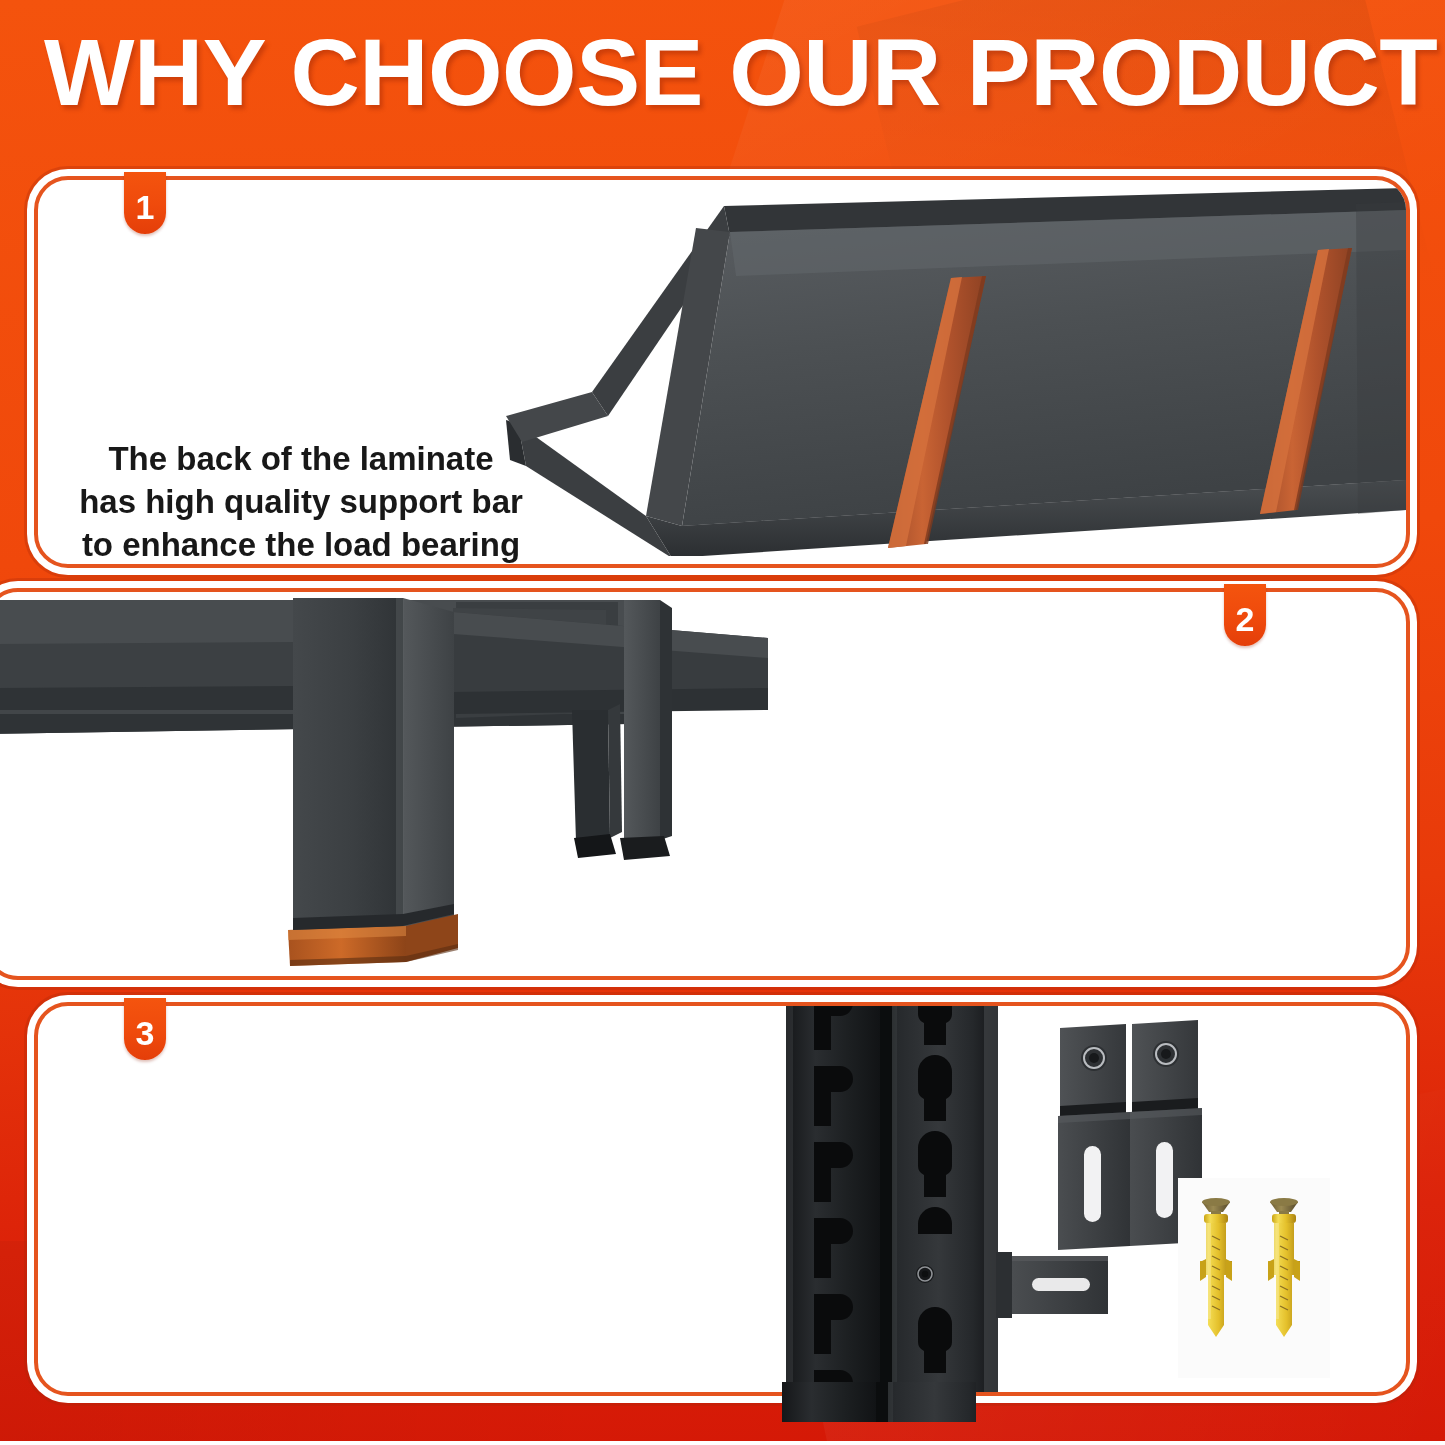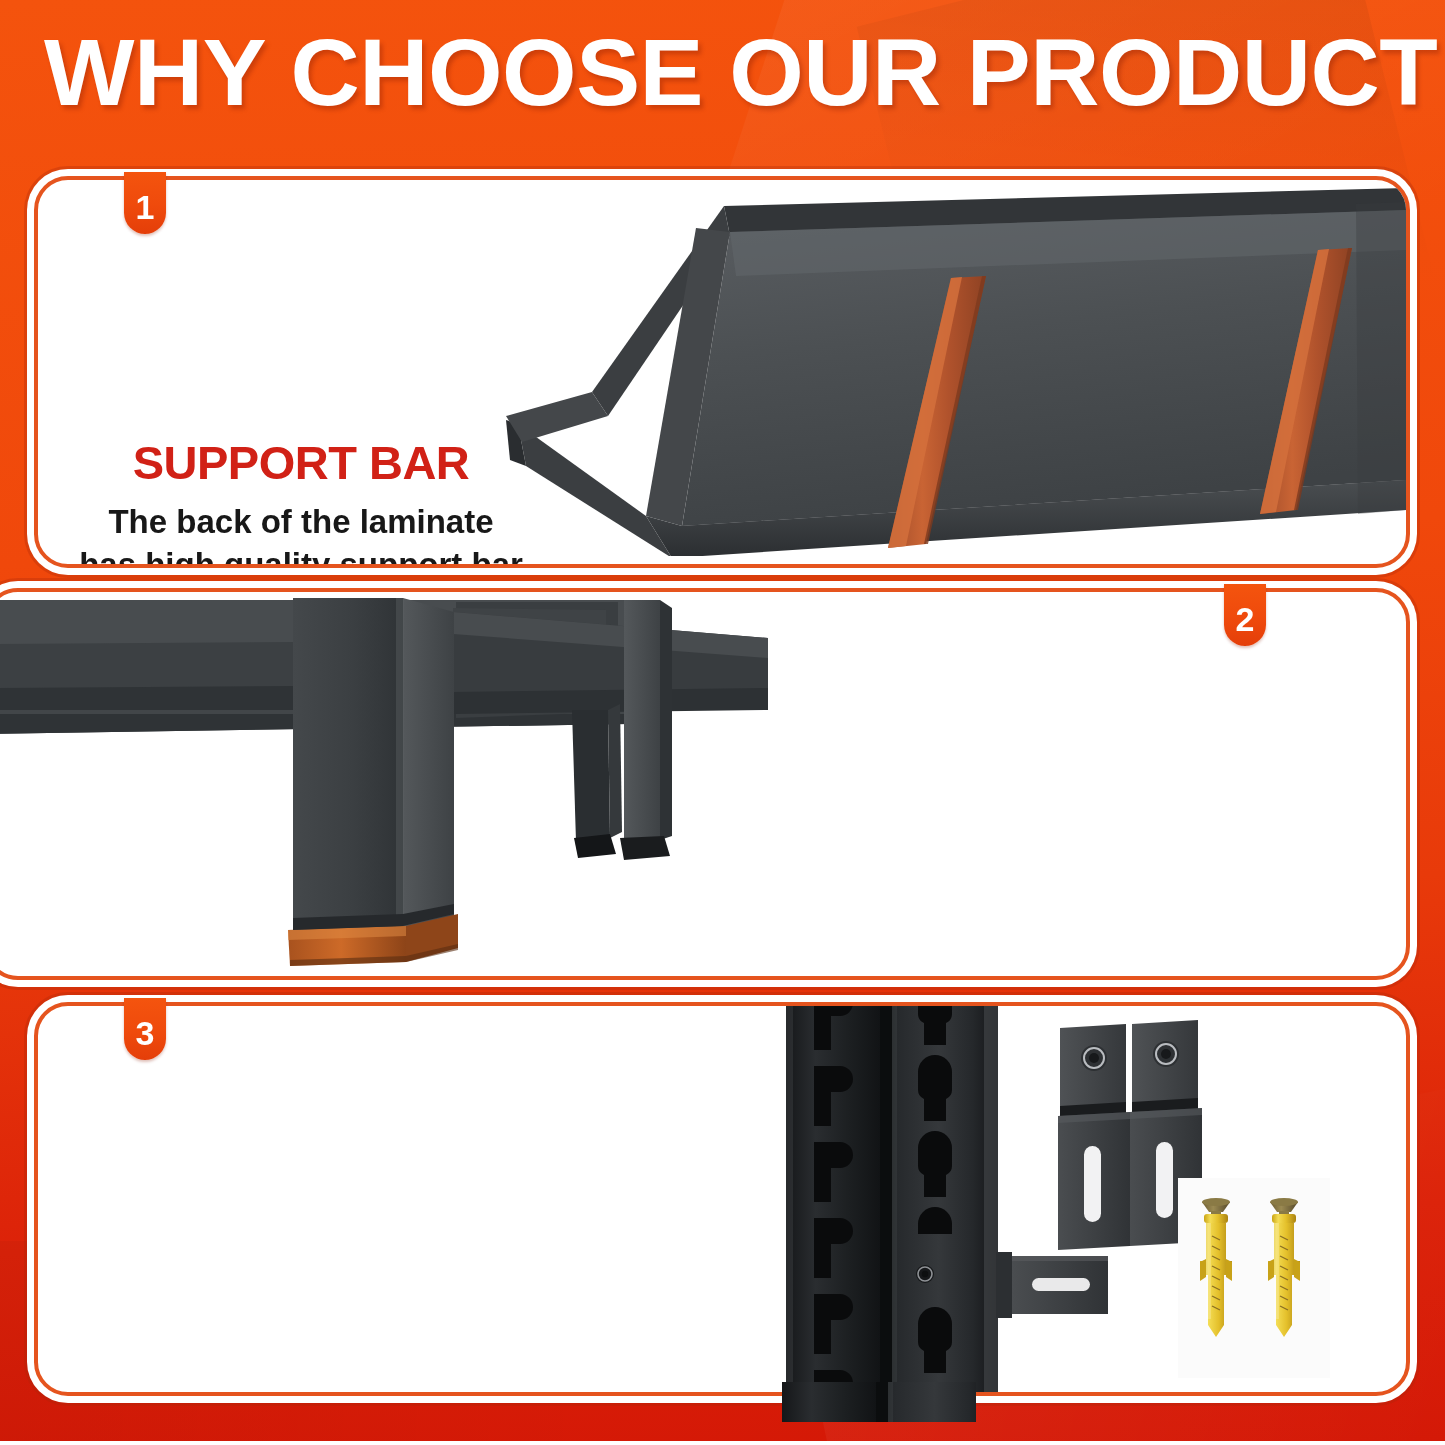--- a/index.html
+++ b/index.html
@@ -224,21 +224,20 @@
 
         <polygon points="822,70 856,68 800,330 764,334" fill="url(#barG)"></polygon>
         <polygon points="822,70 833,69 780,332 764,334" fill="#d4703c" opacity="0.85"></polygon>
         <polygon points="852,68 856,68 802,330 798,330" fill="#7d3a1e" opacity="0.8"></polygon>
 
         <polygon points="860,24 910,22 910,330 862,334" fill="#3a3d40" opacity="0.35"></polygon>
       </svg>
     </div>
 
     <div class="txtblock" id="t1">
-      <div class="heading">SUPPORT BAR</div>
       <div class="body">The back of the laminate has high quality support bar to enhance the load bearing capacity</div>
     </div>
   </div>
   <div class="badge" id="badge1">1</div>
 
   <div class="panel" id="panel2">
     <div class="legs-wrap">
       <svg width="790" height="380" viewBox="0 0 790 380">
         <defs>
           <linearGradient id="legFront" x1="0" y1="0" x2="1" y2="0">

